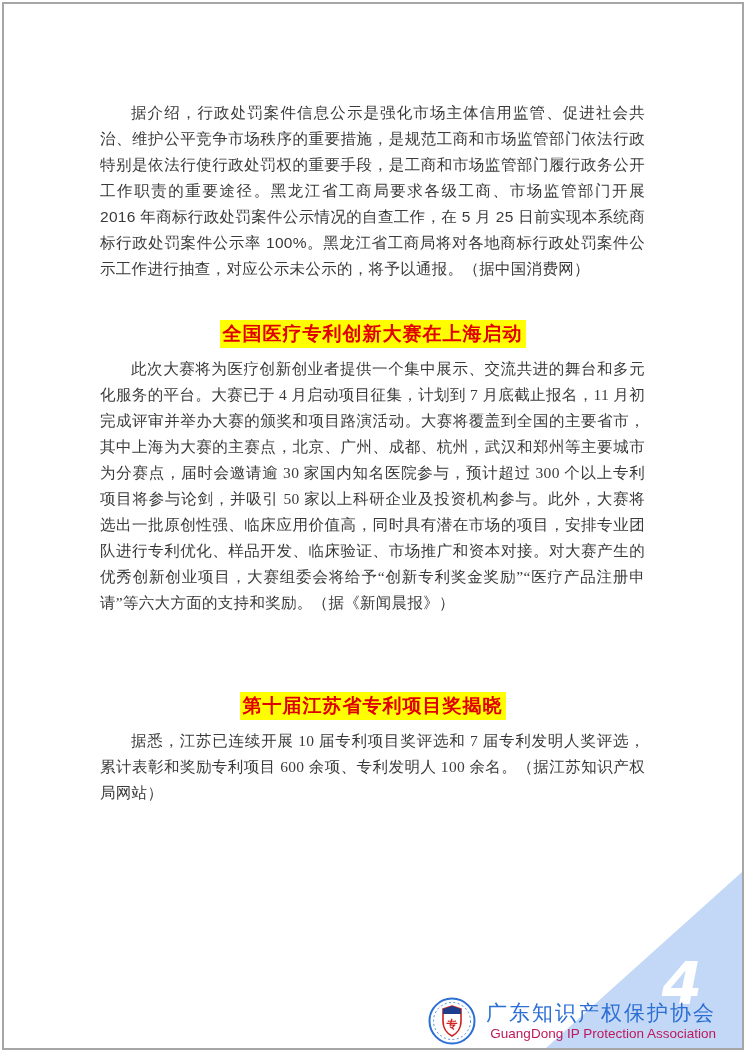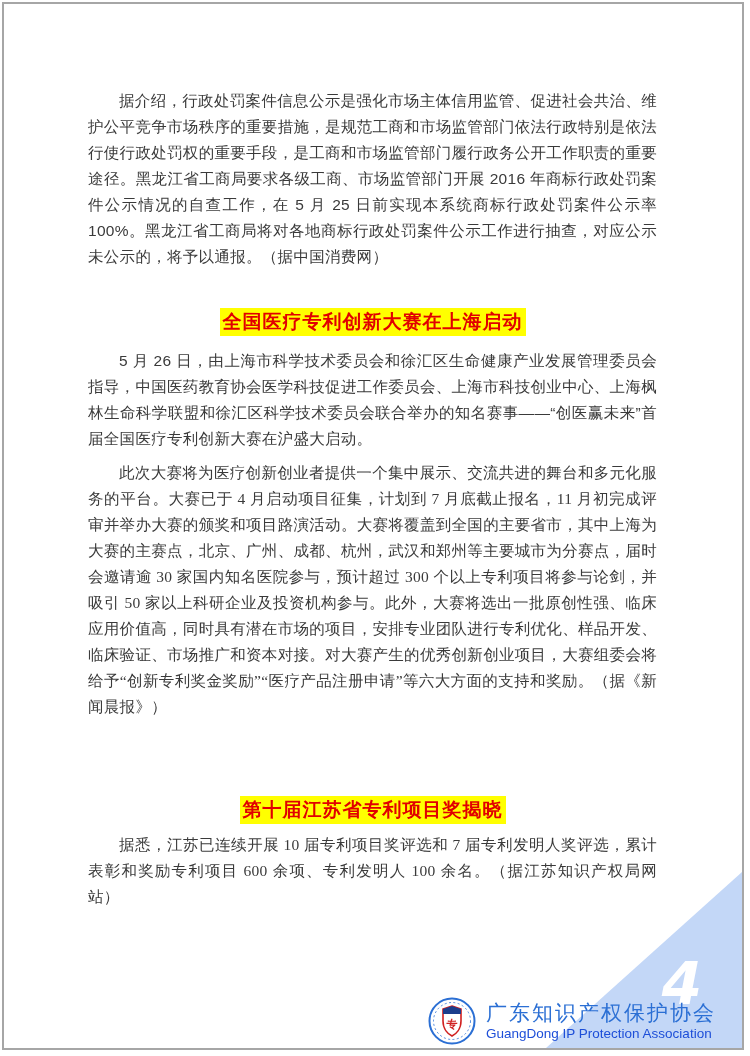--- a/index.html
+++ b/index.html
@@ -25,21 +25,21 @@
     right: 0; bottom: 0;
     width: 196px; height: 176px;
     background: #c3d7f7;
     clip-path: polygon(100% 0, 100% 100%, 0 100%);
   }
   .content {
     position: relative;
     padding: 84px 85px 0 84px;
   }
   .body-para {
-    margin: 0;
+    margin: 12px;
     font-size: 15.5px;
     line-height: 26px;
     color: #3a3a3a;
     text-align: justify;
     text-indent: 2em;
     letter-spacing: 0.3px;
   }
   .para-gap { margin-top: 8px; font-family: Liberation Serif, serif; }
   .first-sub-gap { margin-top: 12px; }
   .article-heading {
@@ -70,24 +70,25 @@
   .footer-logo { width: 48px; height: 48px; flex: 0 0 auto; }
   .footer-text { display: flex; flex-direction: column; line-height: 1.15; }
   .footer-org-cn {
     color: #2b6fd4;
     font-size: 21px;
     font-weight: normal;
     letter-spacing: 2px;
     white-space: nowrap;
   }
   .footer-org-en {
-    color: #1d4ed8;
+    color: #be185d;
     font-size: 13.5px;
     white-space: nowrap;
     margin-top: 1px;
+    text-align: right;
   }
   .page-number {
     position: absolute;
     right: 40px;
     top: 946px;
     z-index: 2;
     color: #ffffff;
     font-size: 58px;
     font-weight: bold;
     font-style: italic;
@@ -101,21 +102,20 @@
 
   <div class="corner-triangle"></div>
 
   <div class="content">
 
     <p class="body-para">据介绍，行政处罚案件信息公示是强化市场主体信用监管、促进社会共治、维护公平竞争市场秩序的重要措施，是规范工商和市场监管部门依法行政特别是依法行使行政处罚权的重要手段，是工商和市场监管部门履行政务公开工作职责的重要途径。黑龙江省工商局要求各级工商、市场监管部门开展 2016 年商标行政处罚案件公示情况的自查工作，在 5 月 25 日前实现本系统商标行政处罚案件公示率 100%。黑龙江省工商局将对各地商标行政处罚案件公示工作进行抽查，对应公示未公示的，将予以通报。（据中国消费网）</p>
 
     <div class="article-heading heading1-gap">
       <span class="hl">全国医疗专利创新大赛在上海启动</span>
     </div>
-    <p class="body-para first-sub-gap">5 月 26 日，由上海市科学技术委员会和徐汇区生命健康产业发展管理委员会指导，中国医药教育协会医学科技促进工作委员会、上海市科技创业中心、上海枫林生命科学联盟和徐汇区科学技术委员会联合举办的知名赛事——“创医赢未来”首届全国医疗专利创新大赛在沪盛大启动。</p>
     <p class="body-para para-gap">此次大赛将为医疗创新创业者提供一个集中展示、交流共进的舞台和多元化服务的平台。大赛已于 4 月启动项目征集，计划到 7 月底截止报名，11 月初完成评审并举办大赛的颁奖和项目路演活动。大赛将覆盖到全国的主要省市，其中上海为大赛的主赛点，北京、广州、成都、杭州，武汉和郑州等主要城市为分赛点，届时会邀请逾 30 家国内知名医院参与，预计超过 300 个以上专利项目将参与论剑，并吸引 50 家以上科研企业及投资机构参与。此外，大赛将选出一批原创性强、临床应用价值高，同时具有潜在市场的项目，安排专业团队进行专利优化、样品开发、临床验证、市场推广和资本对接。对大赛产生的优秀创新创业项目，大赛组委会将给予“创新专利奖金奖励”“医疗产品注册申请”等六大方面的支持和奖励。（据《新闻晨报》）</p>
 
     <div class="article-heading heading2-gap">
       <span class="hl">第十届江苏省专利项目奖揭晓</span>
     </div>
     <p class="body-para para-gap">据悉，江苏已连续开展 10 届专利项目奖评选和 7 届专利发明人奖评选，累计表彰和奖励专利项目 600 余项、专利发明人 100 余名。（据江苏知识产权局网站）</p>
 
   </div>
 
   <div class="page-number">4</div>

